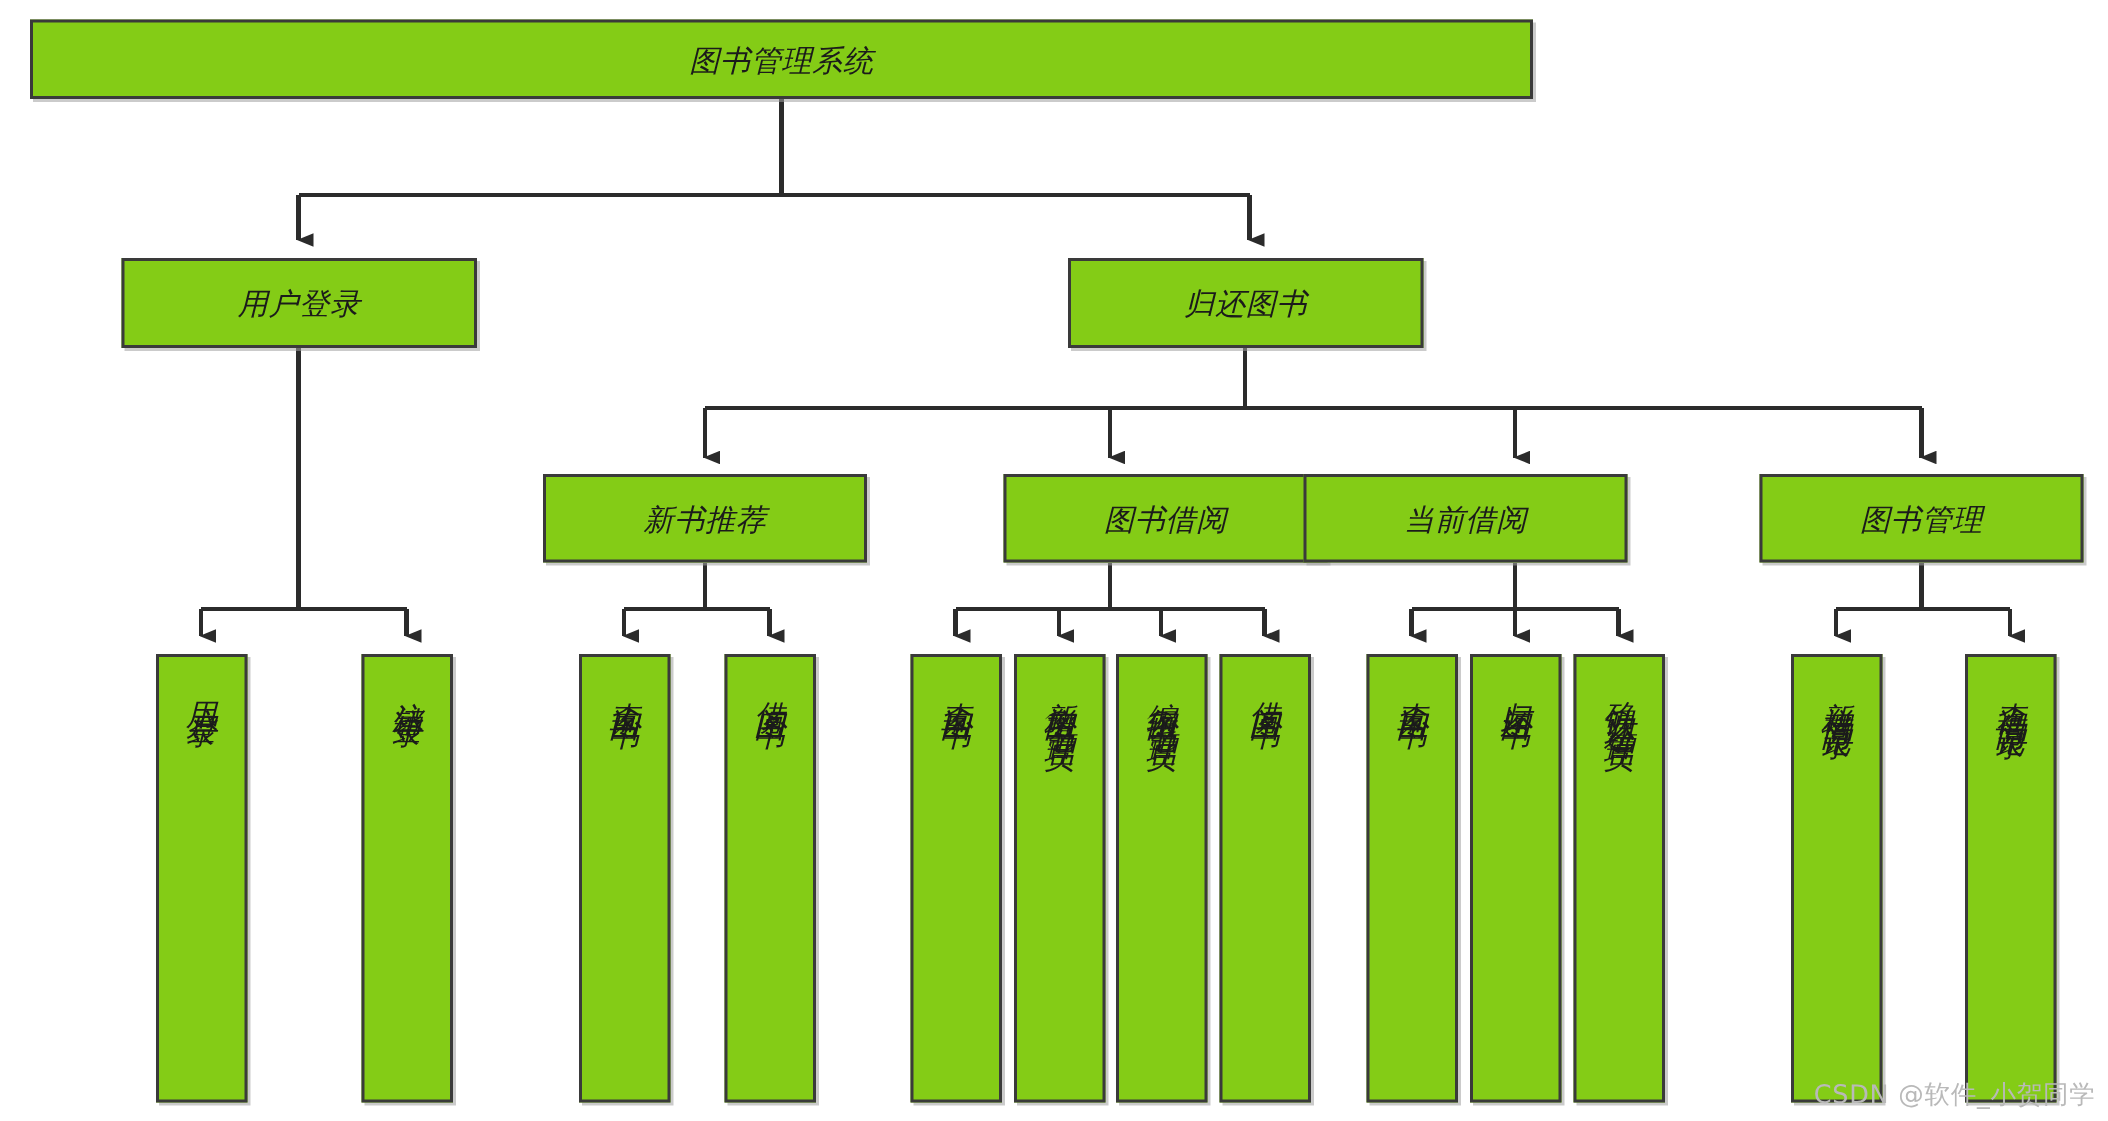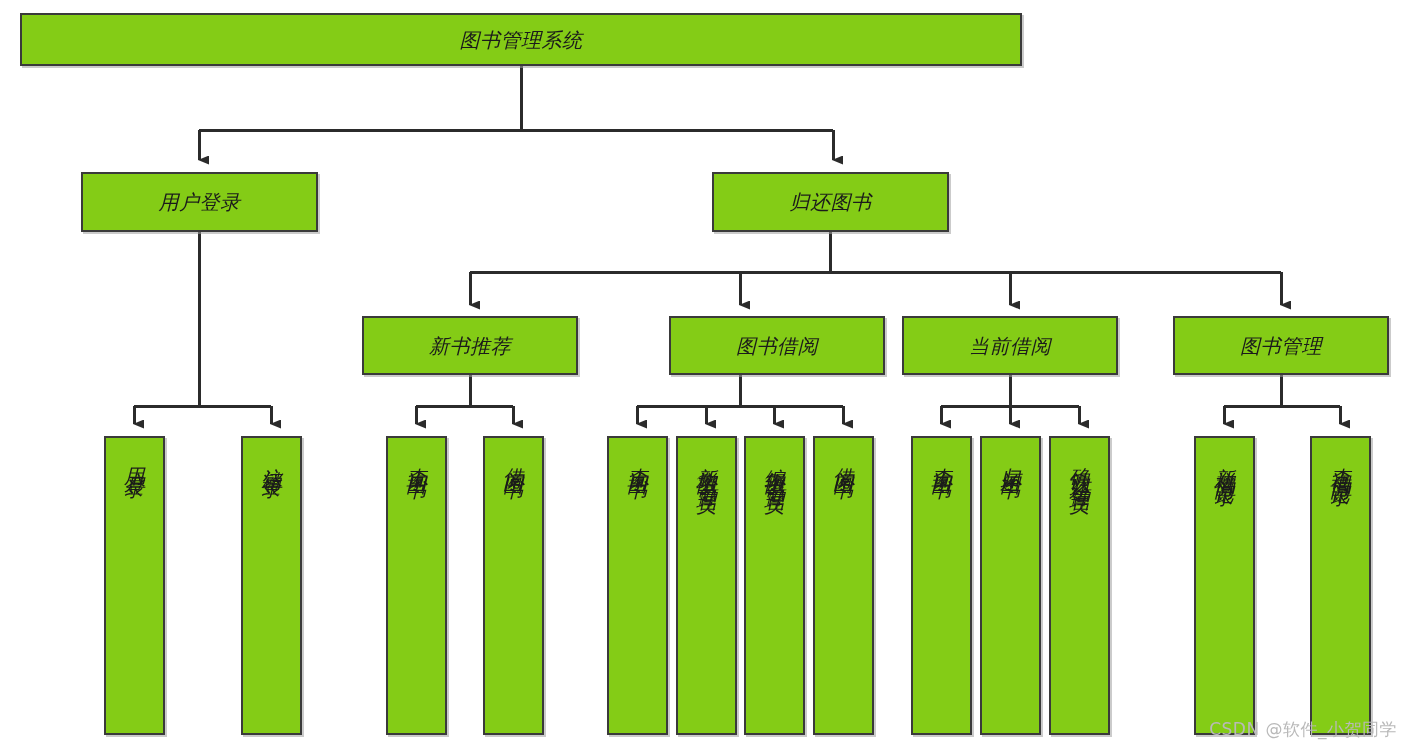--- a/index.html
+++ b/index.html
@@ -133,21 +133,21 @@
   <div class="node-box" style="left:712px; top:172px; width:237px; height:60px;">
     <span class="node-label-h">归还图书</span>
   </div>
 
   <div class="node-box" style="left:362px; top:316px; width:216px; height:59px;">
     <span class="node-label-h">新书推荐</span>
   </div>
   <div class="node-box" style="left:632px; top:316px; width:216px; height:59px;margin-left:37px;">
     <span class="node-label-h">图书借阅</span>
   </div>
-  <div class="node-box" style="left:902px; top:316px; width:216px; height:59px;">
+  <div class="node-box" style="left:869px; top:316px; width:216px; height:59px;">
     <span class="node-label-h">当前借阅</span>
   </div>
   <div class="node-box" style="left:1173px; top:316px; width:216px; height:59px;">
     <span class="node-label-h">图书管理</span>
   </div>
 
   <div class="node-box vertical" style="left:104px; top:436px; width:61px; height:299px;">
     <span class="node-label-v">用户登录</span>
   </div>
   <div class="node-box vertical" style="left:241px; top:436px; width:61px; height:299px;">

